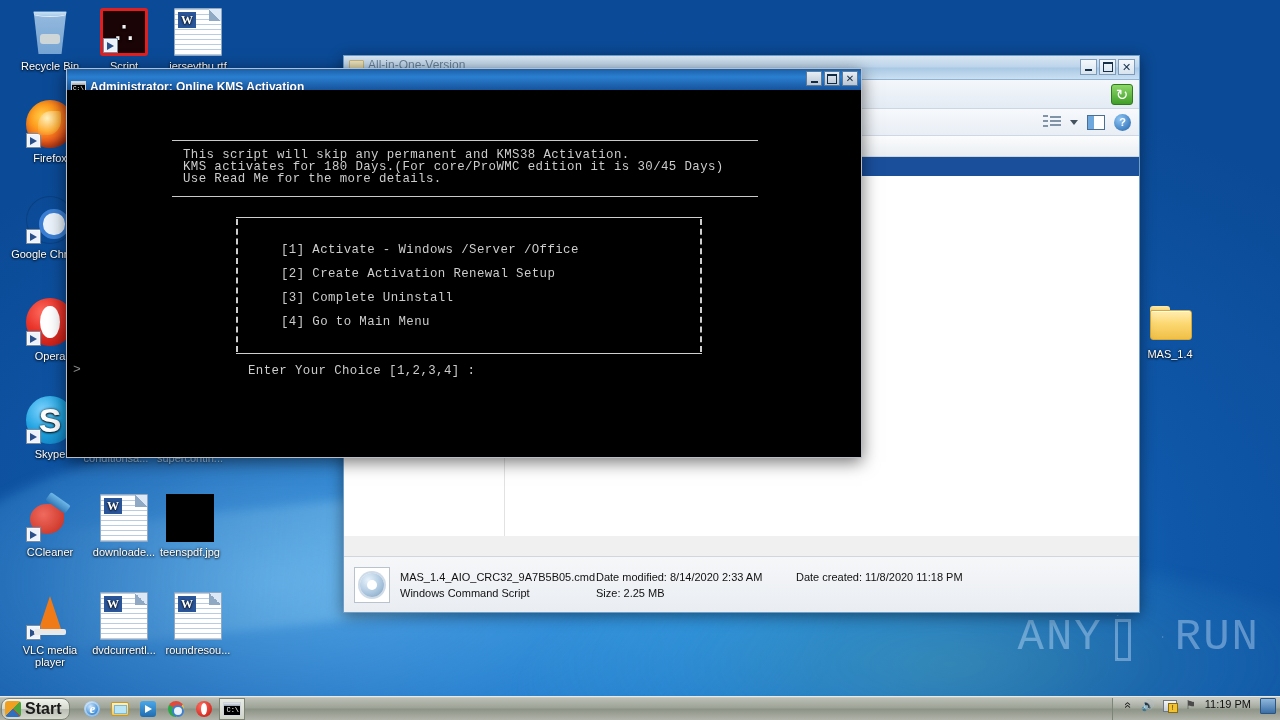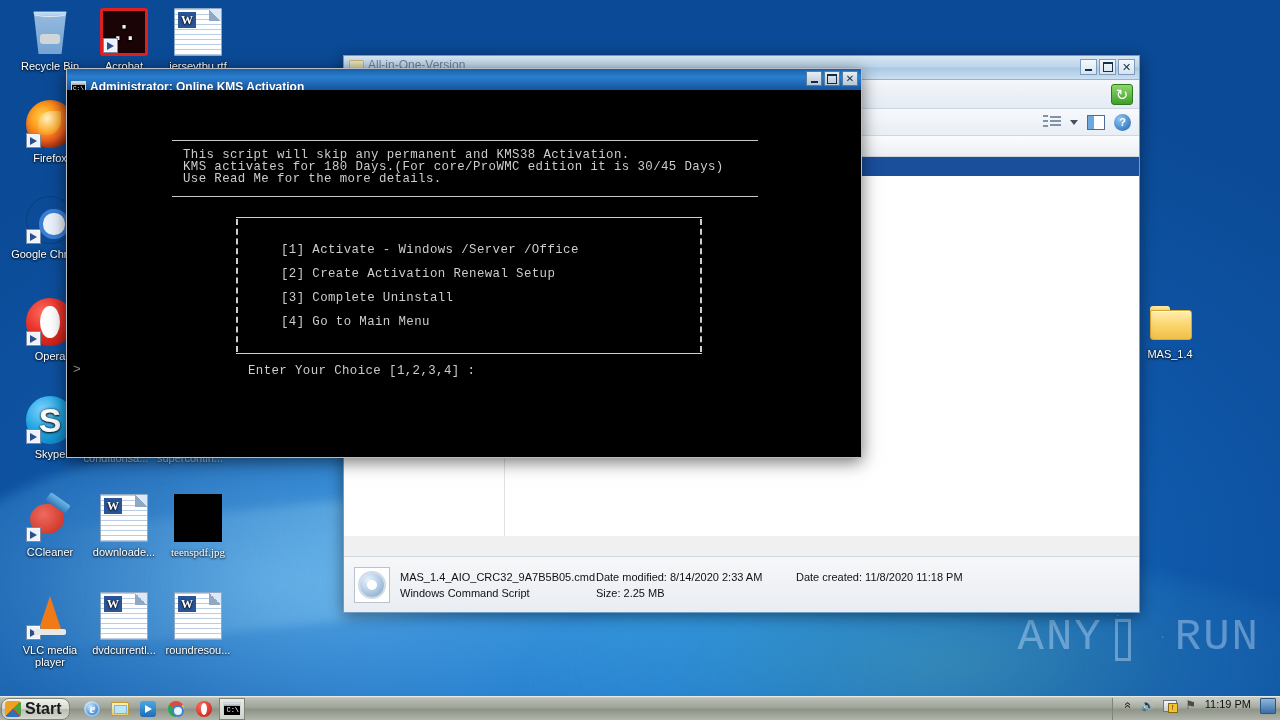--- a/index.html
+++ b/index.html
@@ -488,21 +488,21 @@
   <div id="icon-layer">
       <div class="dicon" style="left: 8px; top: 8px;">
         <div class="glyph ic-recycle"></div>
         <span class="lbl">Recycle Bin</span>
       </div>
       <div class="dicon" style="left: 82px; top: 8px;">
         <div class="glyph ic-acrobat">
           <span class="a">∴</span>
           <span class="shortcut-arrow"></span>
         </div>
-        <span class="lbl">Acrobat</span>
+        <span class="lbl">Script</span>
       </div>
       <div class="dicon" style="left: 156px; top: 8px;">
         <div class="glyph ic-doc">
           <span class="corner"></span>
           <span class="w">W</span>
         </div>
         <span class="lbl">jerseytbu.rtf</span>
       </div>
       <div class="dicon" style="left: 8px; top: 100px;">
         <div class="glyph ic-fx">
@@ -532,21 +532,21 @@
         </div>
         <span class="lbl">CCleaner</span>
       </div>
       <div class="dicon" style="left: 82px; top: 494px;">
         <div class="glyph ic-doc">
           <span class="corner"></span>
           <span class="w">W</span>
         </div>
         <span class="lbl">downloade...</span>
       </div>
-      <div class="dicon" style="left: 156px; top: 494px; font-family: Liberation Serif, serif;">
+      <div class="dicon" style="left: 148px; top: 494px;">
         <div class="glyph ic-black"></div>
         <span class="lbl">teenspdf.jpg</span>
       </div>
       <div class="dicon" style="left: 8px; top: 592px;">
         <div class="glyph ic-vlc">
           <span class="shortcut-arrow"></span>
         </div>
         <span class="lbl">VLC media player</span>
       </div>
       <div class="dicon" style="left: 82px; top: 592px;">

